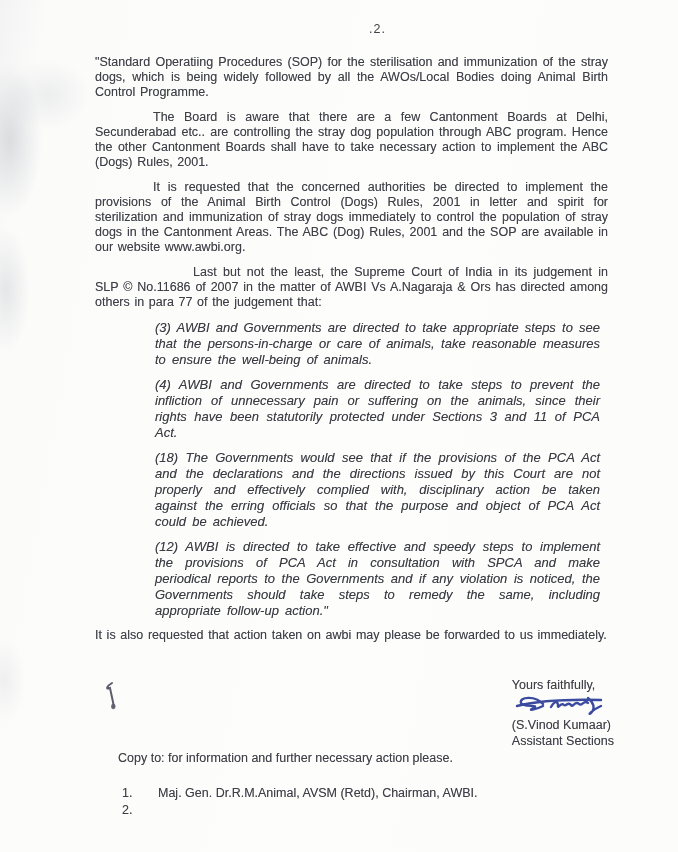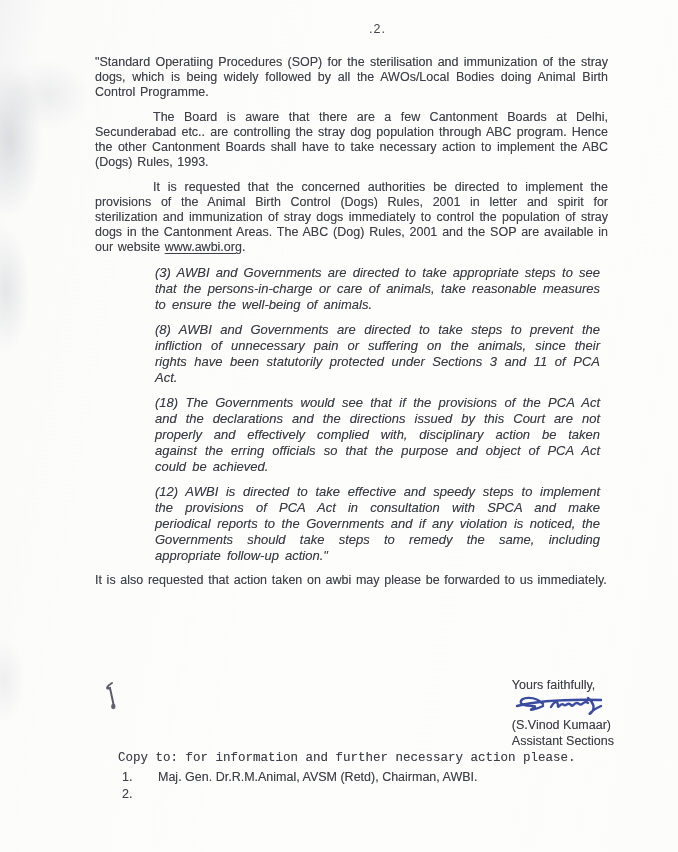--- a/index.html
+++ b/index.html
@@ -40,57 +40,58 @@
     color:#3a3b43;
     text-shadow:0 0 0.5px rgba(58,59,67,0.45);
   }
   .ind1{text-indent:58px;}
   .ind2{text-indent:98px;}
   .mb9{margin-bottom:9px;}
   .mb8{margin-bottom:8px;}
   .mb11{margin-bottom:11px;}
   .mb6{margin-bottom:6px;}
   .mb4{margin-bottom:4px;}
-  .weblink{text-decoration:underline; text-underline-offset:2px;}
+  .weblink{text-underline-offset:2px;}
   .closing{text-align:left; word-spacing:0.4px;}
   .sig-block{
     position:absolute; top:677px; right:64px;
     font-size:12.5px; line-height:16px;
     text-shadow:0 0 0.5px rgba(62,63,71,0.45);
   }
   .sig-svg{display:block; margin:-1px auto -3px auto;}
   .pen-mark{position:absolute; left:100px; top:680px;}
   .copy-block{
     position:absolute; left:118px; top:751px; width:470px;
     font-size:12.5px; line-height:15px;
     text-shadow:0 0 0.5px rgba(62,63,71,0.45);
   }
-  .copy-label{margin:0 0 4px 0;font-family:Liberation Mono, monospace;}
+  .copy-label{margin:0 0 20px 0;}
   .copy-row{display:flex; margin:0 0 2px 4px;}
   .copy-row .num{width:36px; flex:0 0 36px;}
 </style>
 </head>
 <body>
 
 <div class="page">
   <div class="content">
 
     <div class="pageno">.2.</div>
 
     <p class="body">"Standard Operatiing Procedures (SOP) for the sterilisation and immunization of the stray dogs, which is being widely followed by all the AWOs/Local Bodies doing Animal Birth Control Programme.</p>
 
 
-    <p class="body ind1 mb9">The Board is aware that there are a few Cantonment Boards at Delhi, Secunderabad etc.. are controlling the stray dog population through ABC program. Hence the other Cantonment Boards shall have to take necessary action to implement the ABC (Dogs) Rules, 1993.</p>
+    <p class="body ind1 mb9">The Board is aware that there are a few Cantonment Boards at Delhi, Secunderabad etc.. are controlling the stray dog population through ABC program. Hence the other Cantonment Boards shall have to take necessary action to implement the ABC (Dogs) Rules, 2001.</p>
 
     <p class="body ind1 mb8"><span>It is requested that the concerned authorities be directed to implement the provisions of the Animal Birth Control (Dogs) Rules, 2001 in letter and spirit for sterilization and immunization of stray dogs immediately to control the population of stray dogs in the Cantonment Areas. The ABC (Dog) Rules, 2001 and the SOP are available in our website </span><span class="weblink">www.awbi.org</span><span>.</span></p>
 
+    <p class="body ind2 mb11">Last but not the least, the Supreme Court of India in its judgement in SLP © No.11686 of 2007 in the matter of AWBI Vs A.Nagaraja &amp; Ors has directed among others in para 77 of the judgement that:</p>
 
     <p class="quote mb9">(3) AWBI and Governments are directed to take appropriate steps to see that the persons-in-charge or care of animals, take reasonable measures to ensure the well-being of animals.</p>
 
-    <p class="quote mb8">(8) AWBI and Governments are directed to take steps to prevent the infliction of unnecessary pain or suffering on the animals, since their rights have been statutorily protected under Sections 3 and 11 of PCA Act.</p>
+    <p class="quote mb8">(4) AWBI and Governments are directed to take steps to prevent the infliction of unnecessary pain or suffering on the animals, since their rights have been statutorily protected under Sections 3 and 11 of PCA Act.</p>
 
     <p class="quote mb6">(18) The Governments would see that if the provisions of the PCA Act and the declarations and the directions issued by this Court are not properly and effectively complied with, disciplinary action be taken against the erring officials so that the purpose and object of PCA Act could be achieved.</p>
 
     <p class="quote mb4">(12) AWBI is directed to take effective and speedy steps to implement the provisions of PCA Act in consultation with SPCA and make periodical reports to the Governments and if any violation is noticed, the Governments should take steps to remedy the same, including appropriate follow-up action."</p>
 
     <p class="body closing">It is also requested that action taken on awbi may please be forwarded to us immediately.</p>
 
   </div>
 
   <svg class="pen-mark" width="26" height="34" viewBox="0 0 26 34">

